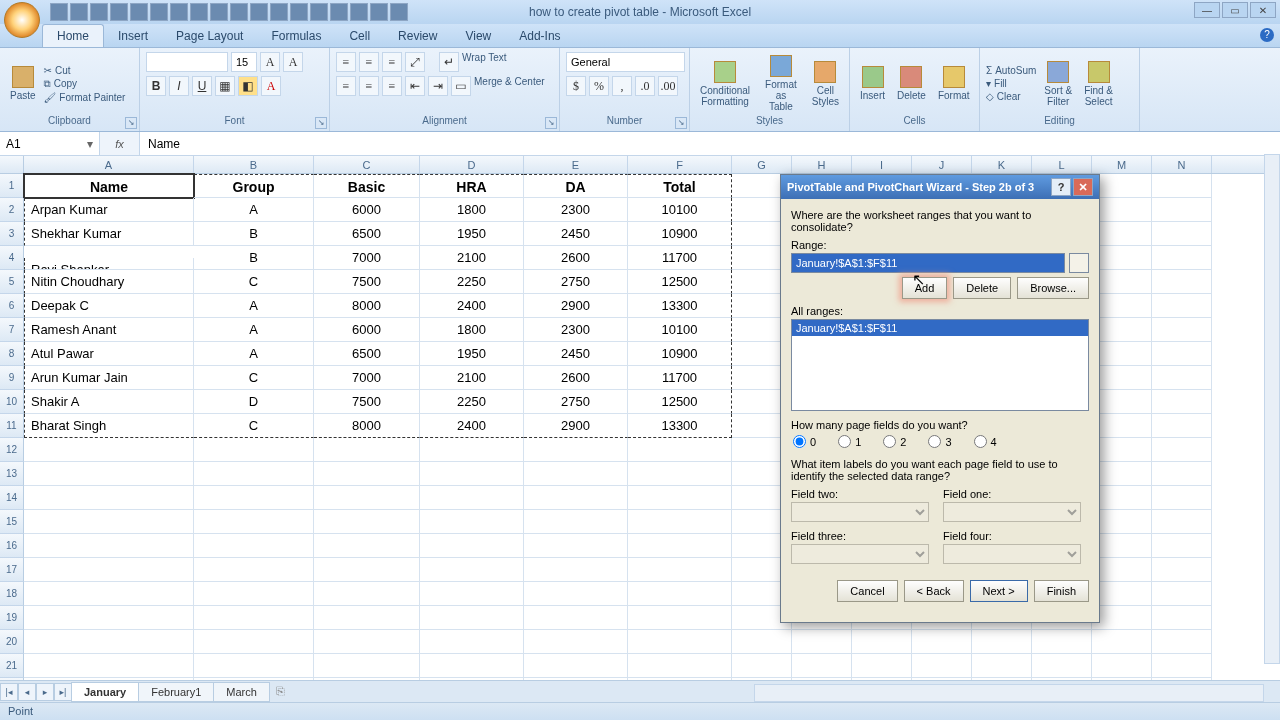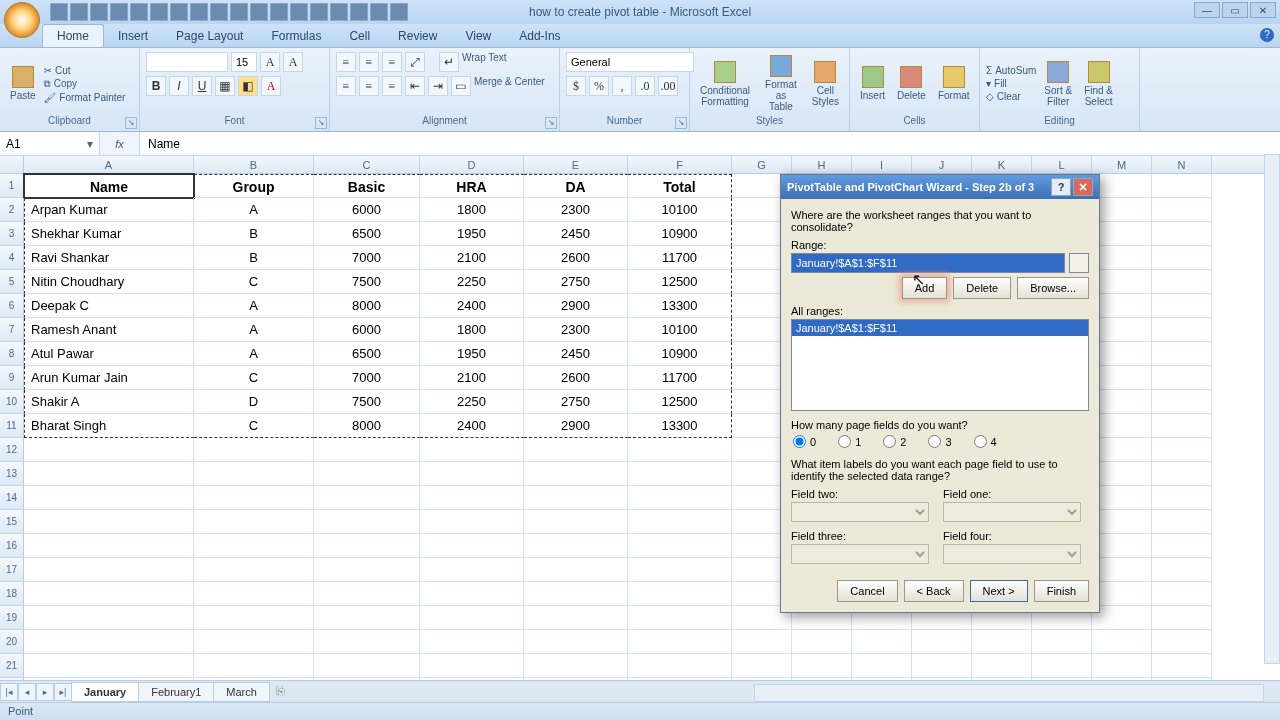--- a/index.html
+++ b/index.html
@@ -84,21 +84,21 @@
 .btn-row { display: flex; justify-content: flex-end; gap: 6px; margin: 4px 0 6px; }
 .wbtn { height: 22px; padding: 0 12px; background: linear-gradient(#fefefe,#e4e2d6); border: 1px solid #9a9888; font-size: 11px; cursor: pointer; }
 .wbtn.hl { box-shadow: 0 0 6px 3px rgba(240,150,130,.7); }
 .listbox { width: 100%; height: 92px; border: 1px solid #7a8aa0; background: #fff; overflow: auto; }
 .listbox .item { background: #316ac5; color: #fff; padding: 2px 4px; }
 .radio-row { display: flex; gap: 22px; margin: 4px 2px 8px; }
 .radio-row label { display: flex; align-items: center; gap: 4px; }
 .fields { display: flex; flex-wrap: wrap; gap: 8px 14px; }
 .field { width: 138px; }
 .field select { width: 100%; height: 20px; border: 1px solid #a8a698; background: #f0ede0; }
-.dlg-footer { display: flex; justify-content: flex-end; gap: 6px; padding: 8px 10px 10px; }
+.dlg-footer { display: flex; justify-content: flex-end; gap: 6px; padding: 8px 10px 20px; }
 .cursor { position: absolute; left: 912px; top: 270px; font-size: 16px; pointer-events: none; }
 </style>
 </head>
 <body>
 
 <div class="titlebar">
   <div class="office-btn"></div>
   <div class="qat">
     <span class="qicon"></span>
       <span class="qicon"></span>
@@ -206,21 +206,21 @@
             <span class="iconbtn">▭</span>
             <span>Merge &amp; Center</span>
           </span>
       </div>
     </div>
     <div class="group-label">Alignment</div>
     <div class="dialog-launch">↘</div>
   </div>
   <div class="group" style="width:130px">
     <div class="group-body" style="flex-direction:column;align-items:flex-start;gap:4px">
-      <div class="fontbox" style="width:128px">General</div>
+      <div class="fontbox" style="width:119px">General</div>
       <div style="display:flex;gap:3px">
         <span class="iconbtn">$</span>
           <span class="iconbtn">%</span>
           <span class="iconbtn">,</span>
           <span class="iconbtn">.0</span>
           <span class="iconbtn">.00</span>
       </div>
     </div>
     <div class="group-label">Number</div>
     <div class="dialog-launch">↘</div>
@@ -358,21 +358,21 @@
         <div class="cell" style="width: 60px;"></div>
         <div class="cell" style="width: 60px;"></div>
         <div class="cell" style="width: 60px;"></div>
         <div class="cell" style="width: 60px;"></div>
         <div class="cell" style="width: 60px;"></div>
         <div class="cell" style="width: 60px;"></div>
         <div class="cell" style="width: 60px;"></div>
       </div>
       <div class="row">
         <div class="rh">4</div>
-        <div class="cell" style="width: 170px; text-align: left; border-left: 1.5px dashed rgb(51, 51, 51);">Ravi Shankar</div>
+        <div class="cell" style="width: 170px; text-align: left; border-left: 1.5px dashed rgb(51, 51, 51); margin-top: 12px;">Ravi Shankar</div>
         <div class="cell group-col" style="width: 120px;">B</div>
         <div class="cell num" style="width: 106px;">7000</div>
         <div class="cell num" style="width: 104px;">2100</div>
         <div class="cell num" style="width: 104px;">2600</div>
         <div class="cell num" style="width: 104px; border-right: 1.5px dashed rgb(51, 51, 51);">11700</div>
         <div class="cell" style="width: 60px;"></div>
         <div class="cell" style="width: 60px;"></div>
         <div class="cell" style="width: 60px;"></div>
         <div class="cell" style="width: 60px;"></div>
         <div class="cell" style="width: 60px;"></div>

